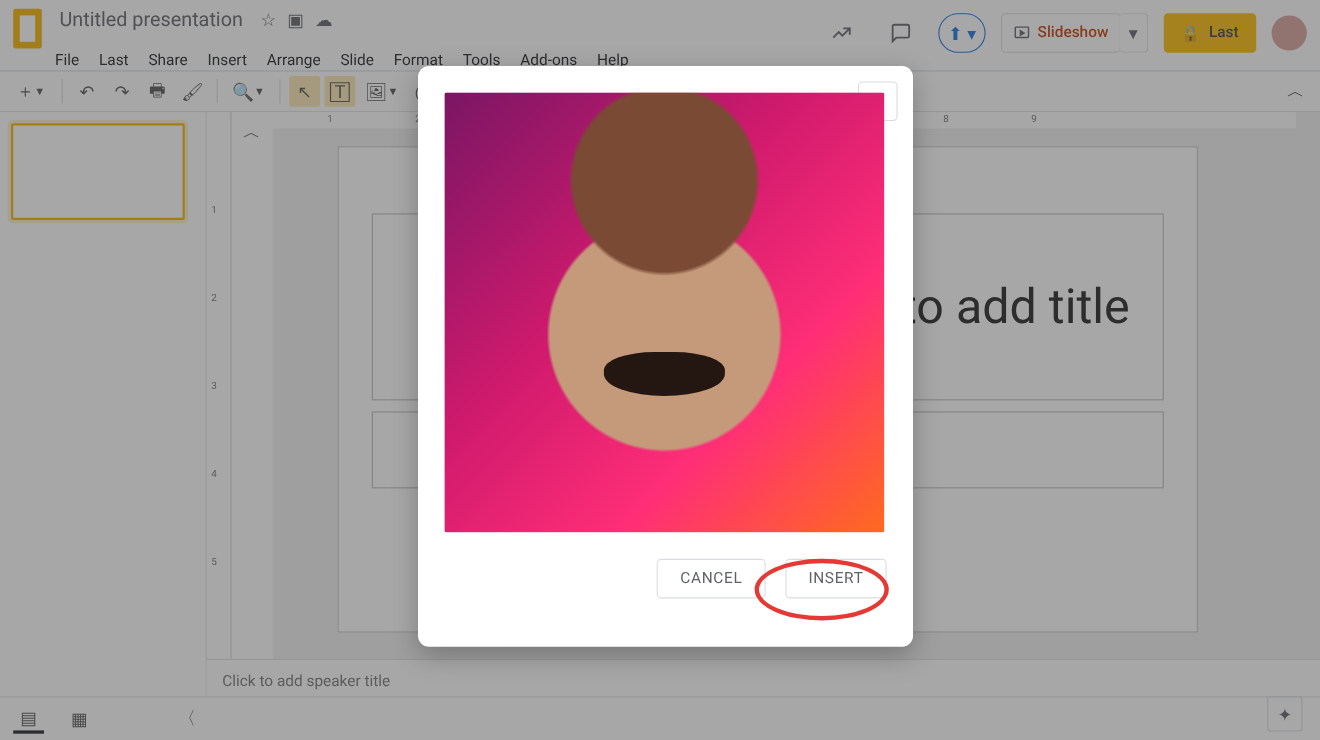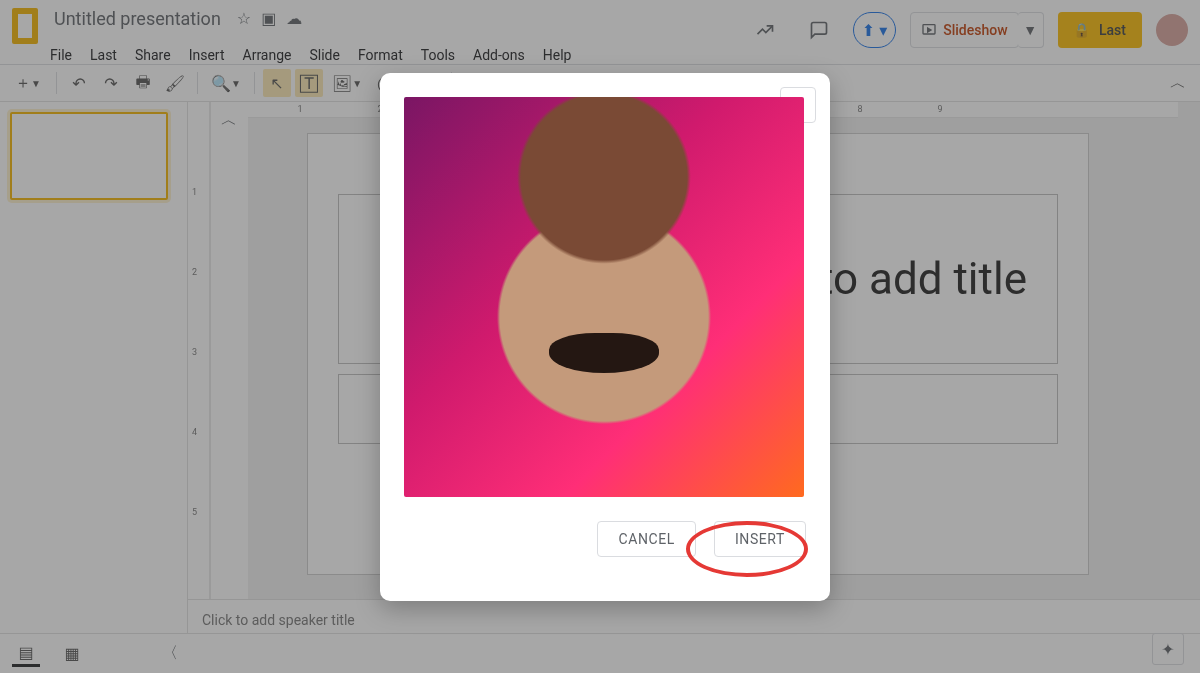--- a/index.html
+++ b/index.html
@@ -49,21 +49,21 @@
 
 
 .bottombar { position:absolute; bottom:0; left:0; right:0; height:40px; border-top:1px solid #e0e0e0; display:flex; align-items:center; padding:0 12px; background:#fff;}
 .bview { width:28px; height:26px; display:flex; align-items:center; justify-content:center; color:#555; cursor:pointer; margin-right:18px;}
 .bview.active { border-bottom:3px solid #202124; }
 .bottombar .collapse { margin-left:auto; margin-right:1010px; color:#5f6368; cursor:pointer; transform:none;}
 .explore { position:absolute; right:16px; bottom:8px; width:32px; height:32px; border:1px solid #dadce0; border-radius:3px; display:flex; align-items:center; justify-content:center; background:#fff; color:#5f6368;}
 
 
 .dim { position:absolute; inset:0; background:rgba(60,60,60,.45); }
-.modal { position:absolute; left:380px; top:73px; width:450px; background:#fff; border-radius:10px; box-shadow:0 8px 24px rgba(0,0,0,.25); padding:24px 24px 44px 24px;}
+.modal { position:absolute; left:380px; top:60px; width:450px; background:#fff; border-radius:10px; box-shadow:0 8px 24px rgba(0,0,0,.25); padding:24px 24px 44px 24px;}
 .modal .close { position:absolute; top:14px; right:14px; width:36px; height:36px; border:1px solid #dadce0; border-radius:4px; display:flex; align-items:center; justify-content:center; color:#5f6368; background:#fff; cursor:pointer; font-size:20px;}
 .gif { width:400px; height:400px; border-radius:2px; background:
    radial-gradient(circle at 50% 20%, #7a4a35 0 22%, transparent 23%),
    radial-gradient(circle at 50% 55%, #c49a7b 0 35%, transparent 36%),
    linear-gradient(135deg, #7a1664, #d01a6d 40%, #ff2e77 70%, #ff6a1f);
    position:relative; overflow:hidden;}
 .gif::after{content:""; position:absolute; left:50%; top:60%; width:110px; height:40px; background:#241712; border-radius:50% 50% 60% 60%; transform:translate(-50%,-10%);}
 .modal-actions { display:flex; justify-content:flex-end; gap:18px; margin-top:24px; }
 .mbtn { height:36px; padding:0 20px; border:1px solid #dadce0; background:#fff; border-radius:4px; font-size:14px; letter-spacing:.6px; color:#5f6368; cursor:pointer;}
 .highlight-ring { position:absolute; width:122px; height:56px; border:4px solid #e53935; border-radius:50%; right:22px; bottom:24px; pointer-events:none;}

